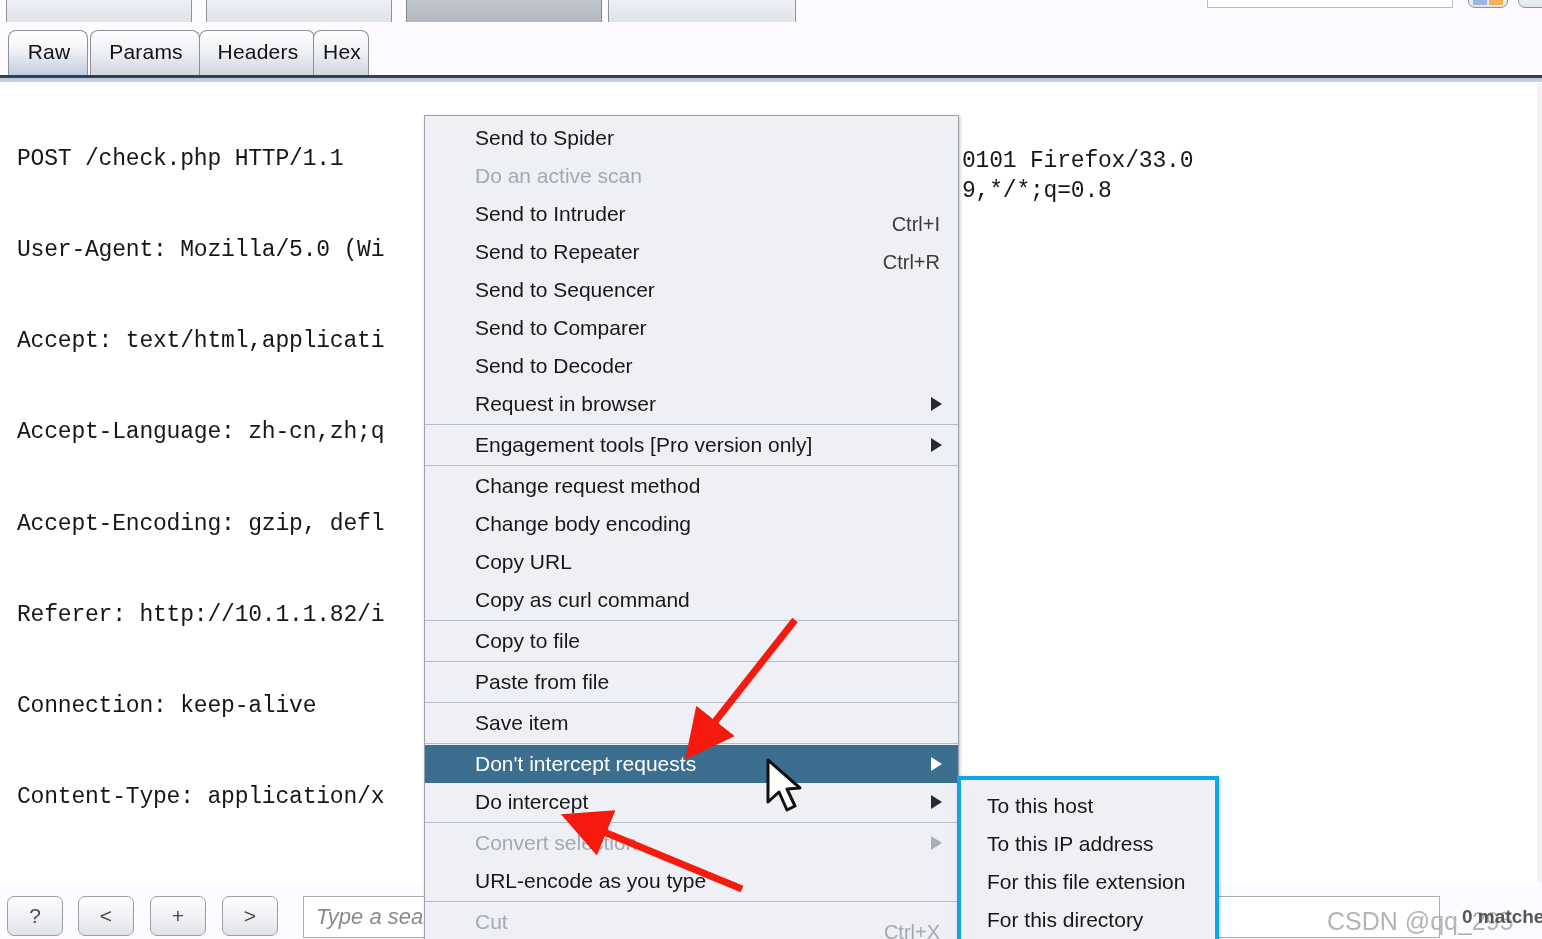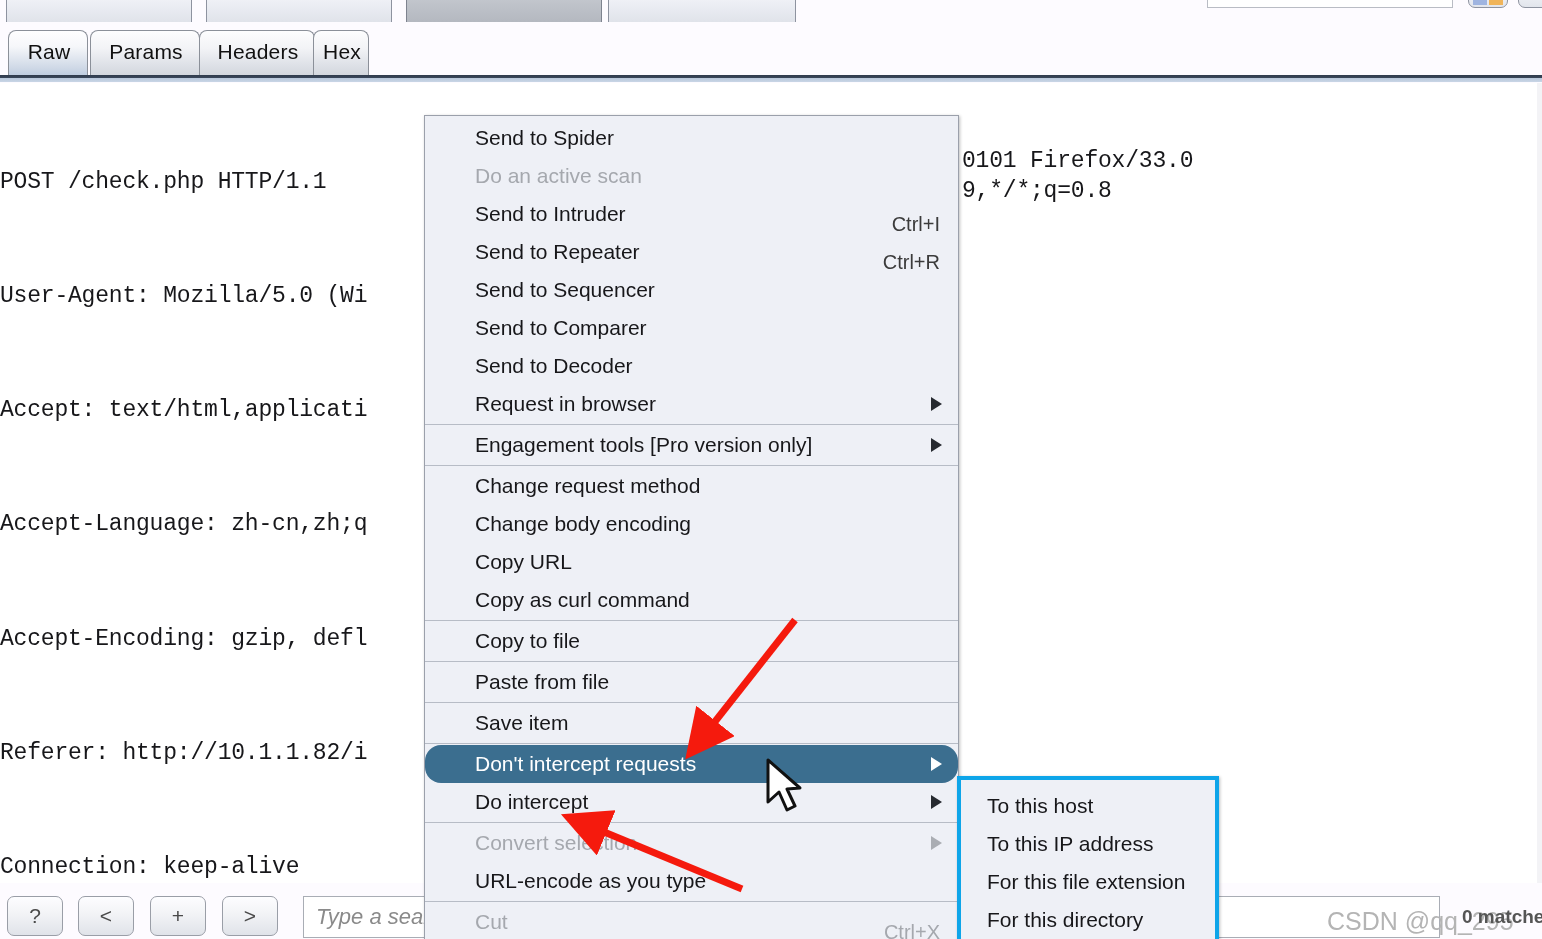--- a/index.html
+++ b/index.html
@@ -78,21 +78,21 @@
     width: 1542px; height: 800px;
     background: #ffffff;
     font-family: "Liberation Mono", monospace;
     font-size: 23px;
     line-height: 30.4px;
     color: #17171a;
     white-space: pre;
     overflow: hidden;
     letter-spacing: -0.2px;
   }
-  .msg-body .ln { height: 30.4px; padding-left: 0px; margin-top: 23px; }
+  .msg-body .ln { height: 30.4px; padding-left: 17px; }
 
   
   .frag {
     position: absolute;
     font-family: "Liberation Mono", monospace;
     font-size: 23px;
     line-height: 30.4px;
     color: #17171a;
     white-space: pre;
     letter-spacing: -0.2px;
@@ -133,21 +133,21 @@
   }
   .ctx-item {
     position: relative;
     height: 38px;
     display: flex; align-items: center;
     padding-left: 50px; padding-right: 14px;
     font-size: 21px; color: #17171a;
     white-space: nowrap;
   }
   .ctx-item.disabled { color: #a5a8ae; }
-  .ctx-item.selected { background: #3b6e8f; color: #ffffff; border-radius: 16px; }
+  .ctx-item.selected { background: #3b6e8f; color: #ffffff; }
   .ctx-item .accel {
     position: absolute; right: 18px;
     font-size: 20px; color: #3b3b3b; margin-top: 20px;
   }
   .ctx-item.disabled .accel { color: #a5a8ae; }
   .ctx-item .arrow {
     position: absolute; right: 16px;
     width: 0; height: 0;
     border-left: 11px solid #262a30;
     border-top: 7px solid transparent;

